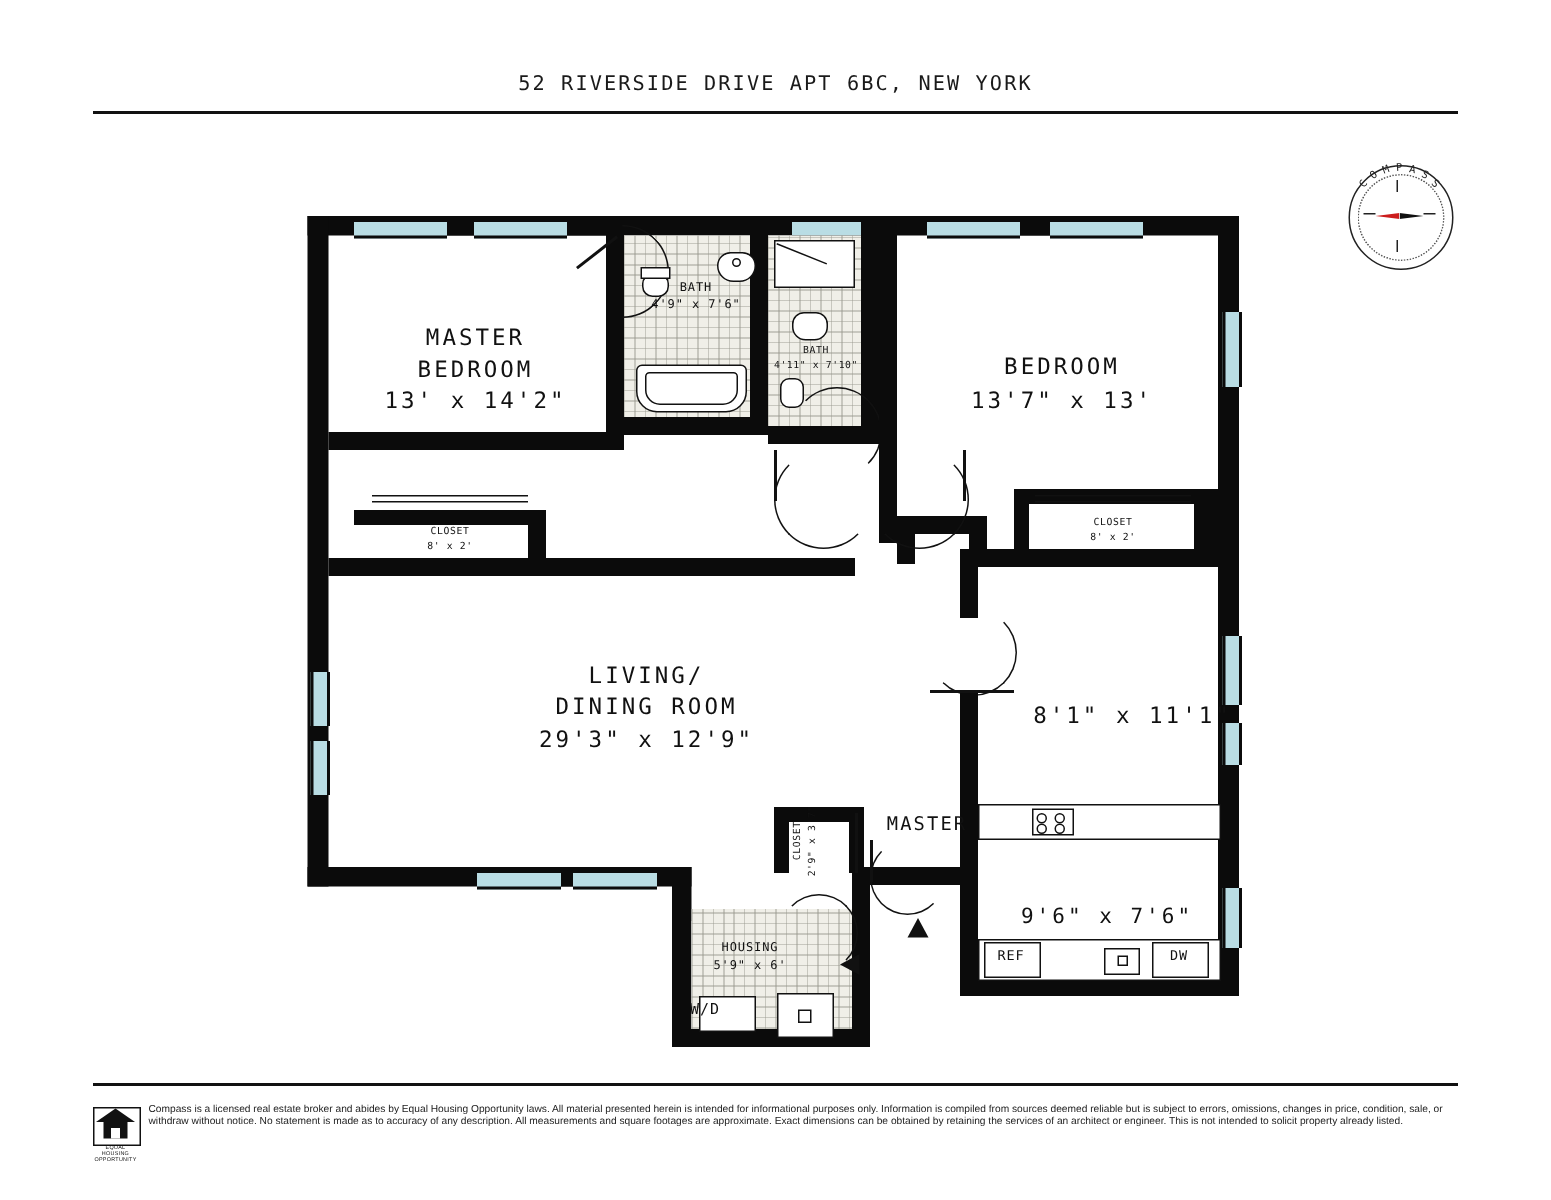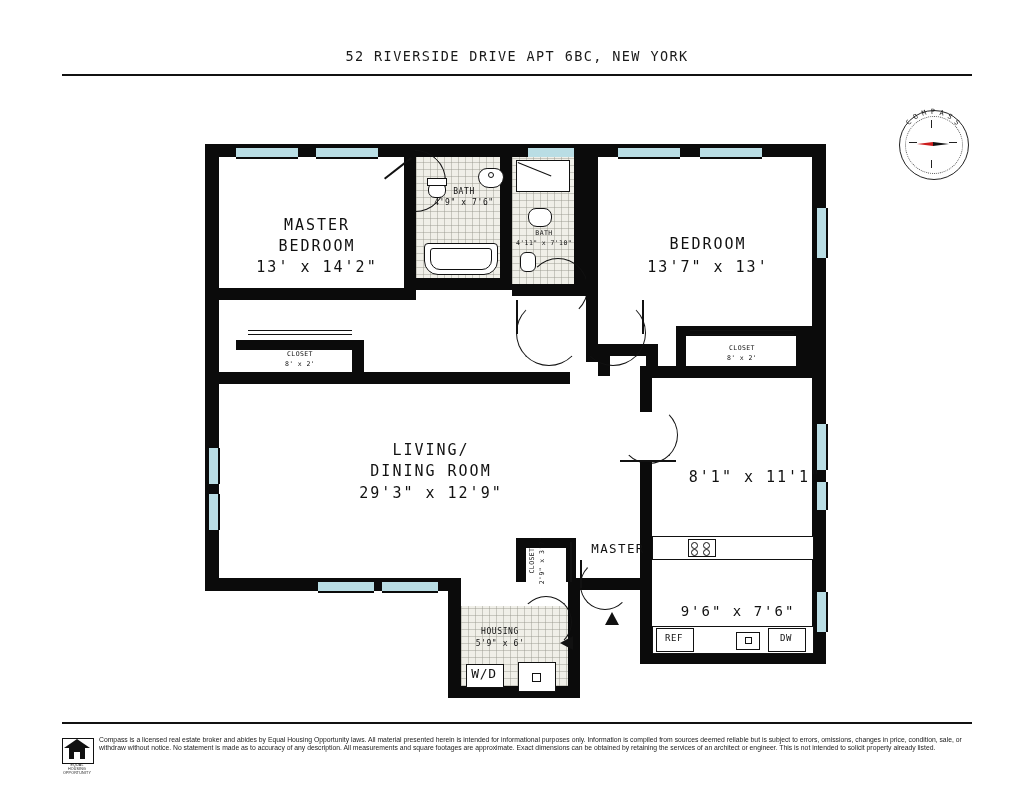--- a/index.html
+++ b/index.html
@@ -271,21 +271,21 @@
 
   <div class="lbl tiny" style="left:692px;top:344px;width:100px;"><span>CLOSET</span></div>
   <div class="lbl tiny" style="left:692px;top:354px;width:100px;"><span>8' x 2'</span></div>
 
   <div class="lbl tiny vert" style="left:502px;top:556px;width:60px;"><span>CLOSET</span></div>
   <div class="lbl tiny vert" style="left:512px;top:556px;width:60px;"><span>2'9" x 3'7"</span></div>
 
   <div class="lbl" style="left:578px;top:541px;width:80px;font-size:12.5px;letter-spacing:1.4px;"><span>MASTER</span></div>
   <div class="lbl tiny" style="left:656px;top:634px;width:36px;font-size:9px;letter-spacing:.6px;"><span>REF</span></div>
   <div class="lbl tiny" style="left:768px;top:634px;width:36px;font-size:9px;letter-spacing:.6px;"><span>DW</span></div>
-  <div class="lbl tiny" style="left:466px;top:669px;width:36px;font-size:13px;letter-spacing:.6px;"><span>W/D</span></div>
+  <div class="lbl tiny" style="left:452px;top:669px;width:36px;font-size:10px;letter-spacing:.6px;"><span>W/D</span></div>
 
   <div class="footrule"></div>
   <div class="eho">
     <div class="box"></div>
     <div class="roof"></div>
     <div class="body"></div>
     <div class="cut"></div>
     <div class="cap">EQUAL HOUSING
 OPPORTUNITY</div>
   </div>

